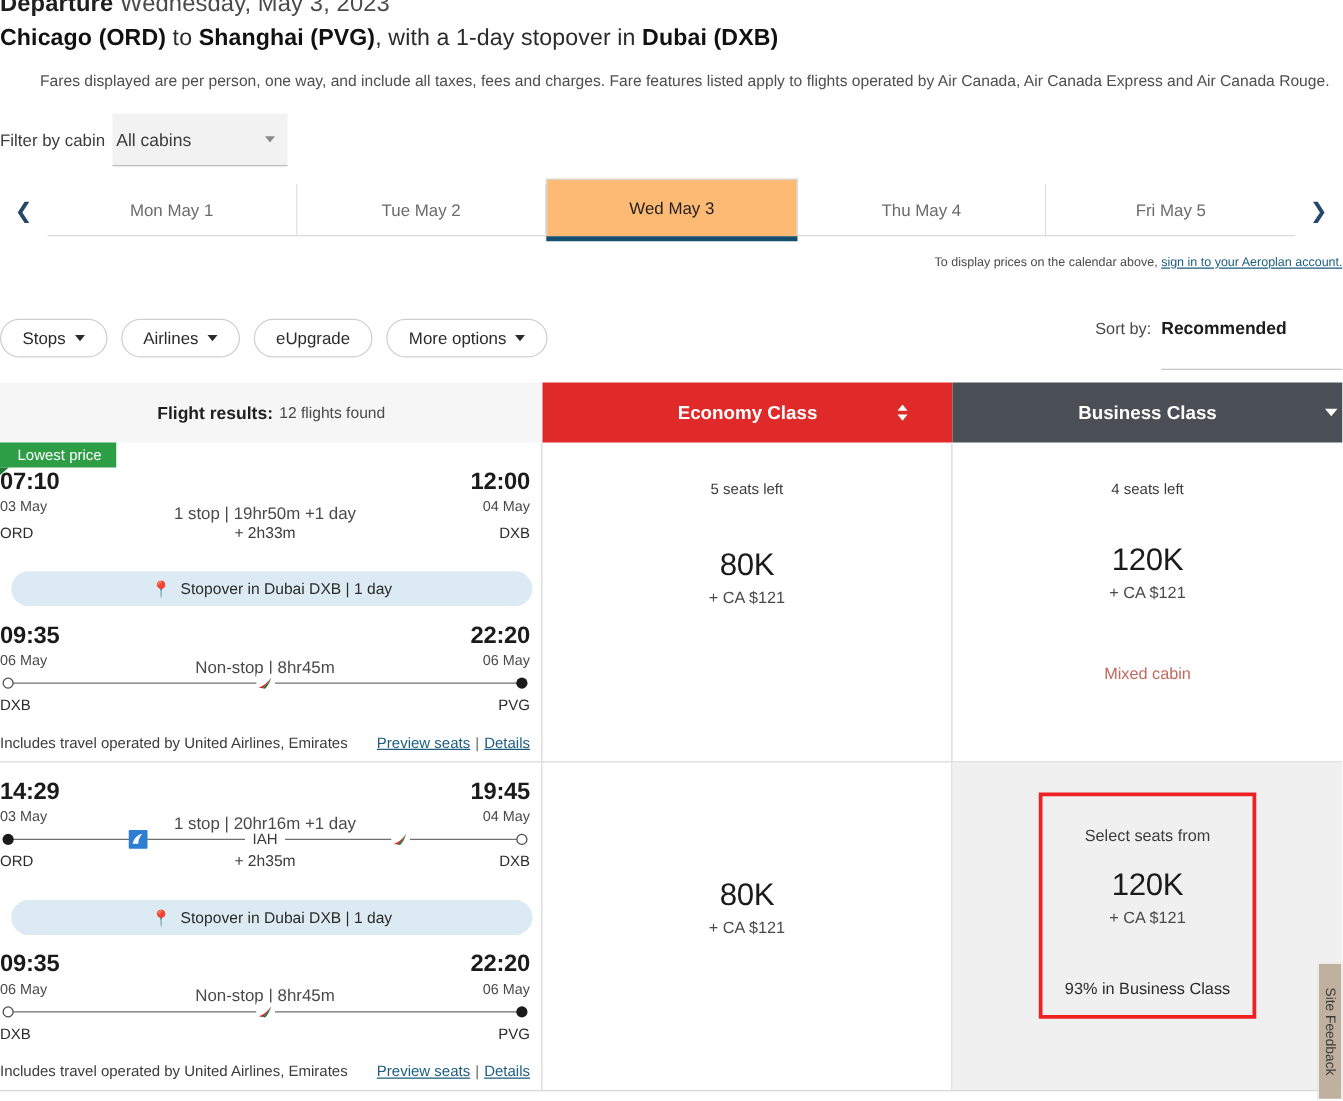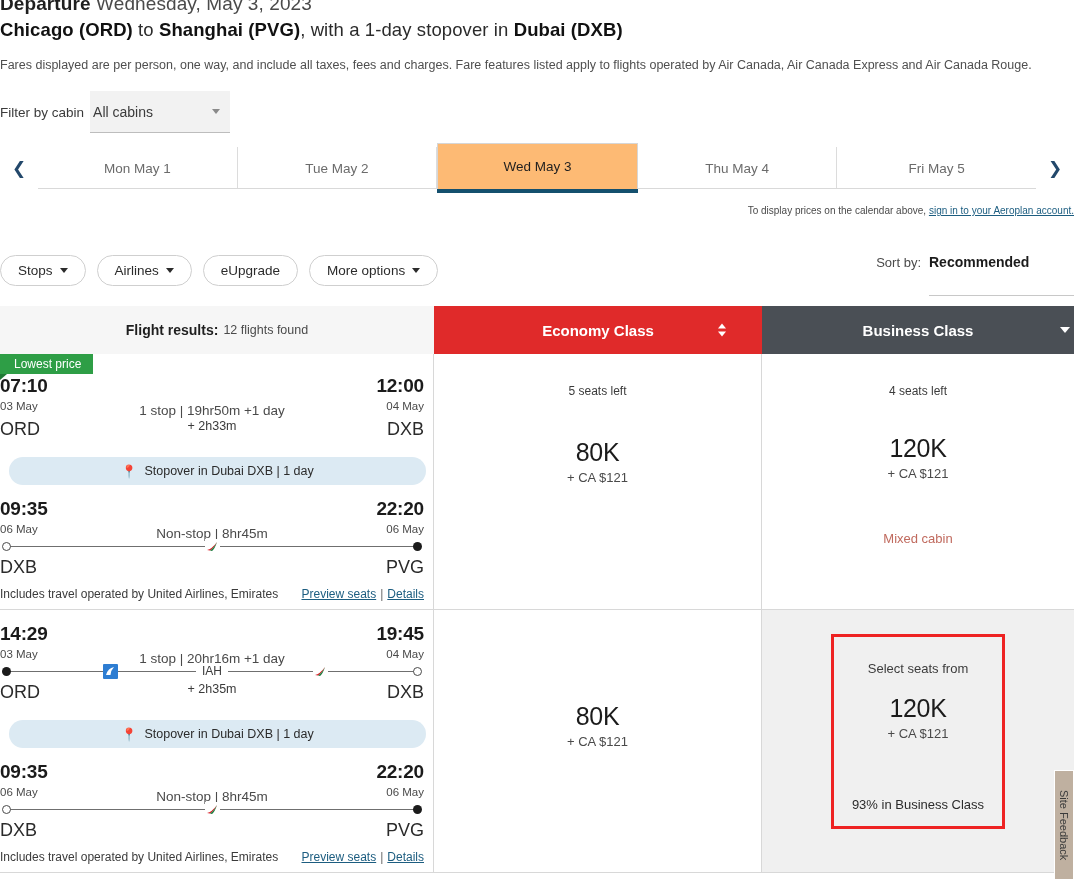--- a/index.html
+++ b/index.html
@@ -20,20 +20,21 @@
   }
   .hdr-departure b { font-weight: 700; color: #1f1f1f; }
   .hdr-route {
     font-size: 18.5px; color: #2b2b2b; font-weight: 400;
     margin-top: 4px; white-space: nowrap; letter-spacing: .1px;
   }
   .hdr-route b { font-weight: 700; color: #111; }
   .hdr-note {
     font-size: 12.5px; color: #4f4f4f; margin-top: 17px;
     white-space: nowrap;
+    padding-left: 32px;
   }
 
   
   .cabin-row {
     margin-top: 19px; display: flex; align-items: center; height: 42px;
     position: relative;
   }
   .cabin-label { font-size: 13.5px; color: #3b3b3b; }
   .cabin-select {
     margin-left: 6px; width: 140px; height: 42px;
@@ -197,21 +198,21 @@
     position: absolute; top: -1px; width: 15px; height: 15px;
     background: #fff; display: flex; align-items: center; justify-content: center;
   }
   .ico-united {
     background: #2d7dd2; border-radius: 1px;
   }
   .ico-united svg { display: block; }
   .ico-emirates { background: #fff; }
 
   .seg-bot { display: flex; margin-top: 3px; position: relative; height: 30px; }
-  .seg-code { font-size: 18px; color: #2b2b2b; }
+  .seg-code { font-size: 12px; color: #2b2b2b; }
   .seg-code.r { margin-left: auto; }
   .seg-plus {
     position: absolute; left: 0; right: 0; top: 0; text-align: center;
     font-size: 12.5px; color: #3b3b3b;
   }
 
   .stopover-bar {
     margin: 8px 0 0 9px; height: 28px; background: #dceaf3; border-radius: 14px;
     display: flex; align-items: center; justify-content: center;
     font-size: 12.5px; color: #2b2b2b; width: 417px;
@@ -512,20 +513,20 @@
     <div class="col-price">
       <div class="pts" style="margin-top:62px">80K</div>
       <div class="cash">+ CA $121</div>
     </div>
 
     <div class="col-price biz" style="background:#f0f0f0; padding-top:24px">
       <div class="sel-box">
         <div class="sel-head">Select seats from</div>
         <div class="pts" style="margin-top:18px">120K</div>
         <div class="cash">+ CA $121</div>
-        <div class="sel-pct" style="margin-top:56px">93% in Business Class</div>
+        <div class="sel-pct" style="margin-top:42px">93% in Business Class</div>
       </div>
     </div>
   </div>
 
 </div>
 
 <div class="feedback-tab">Site Feedback</div>
 
 </body></html>

